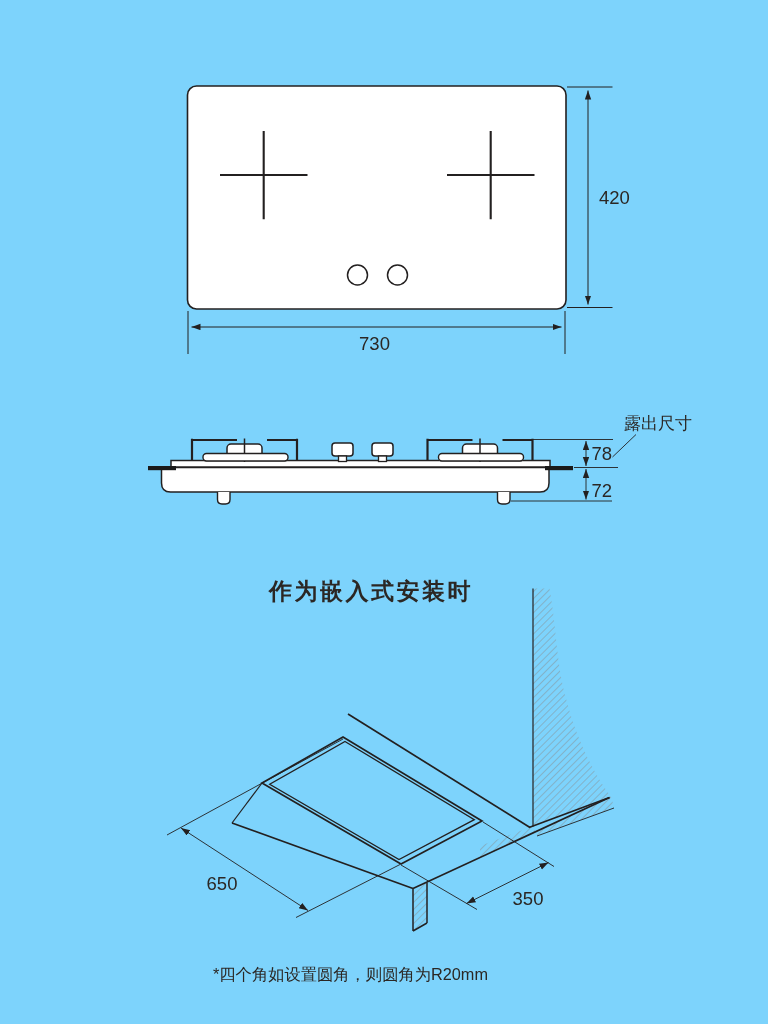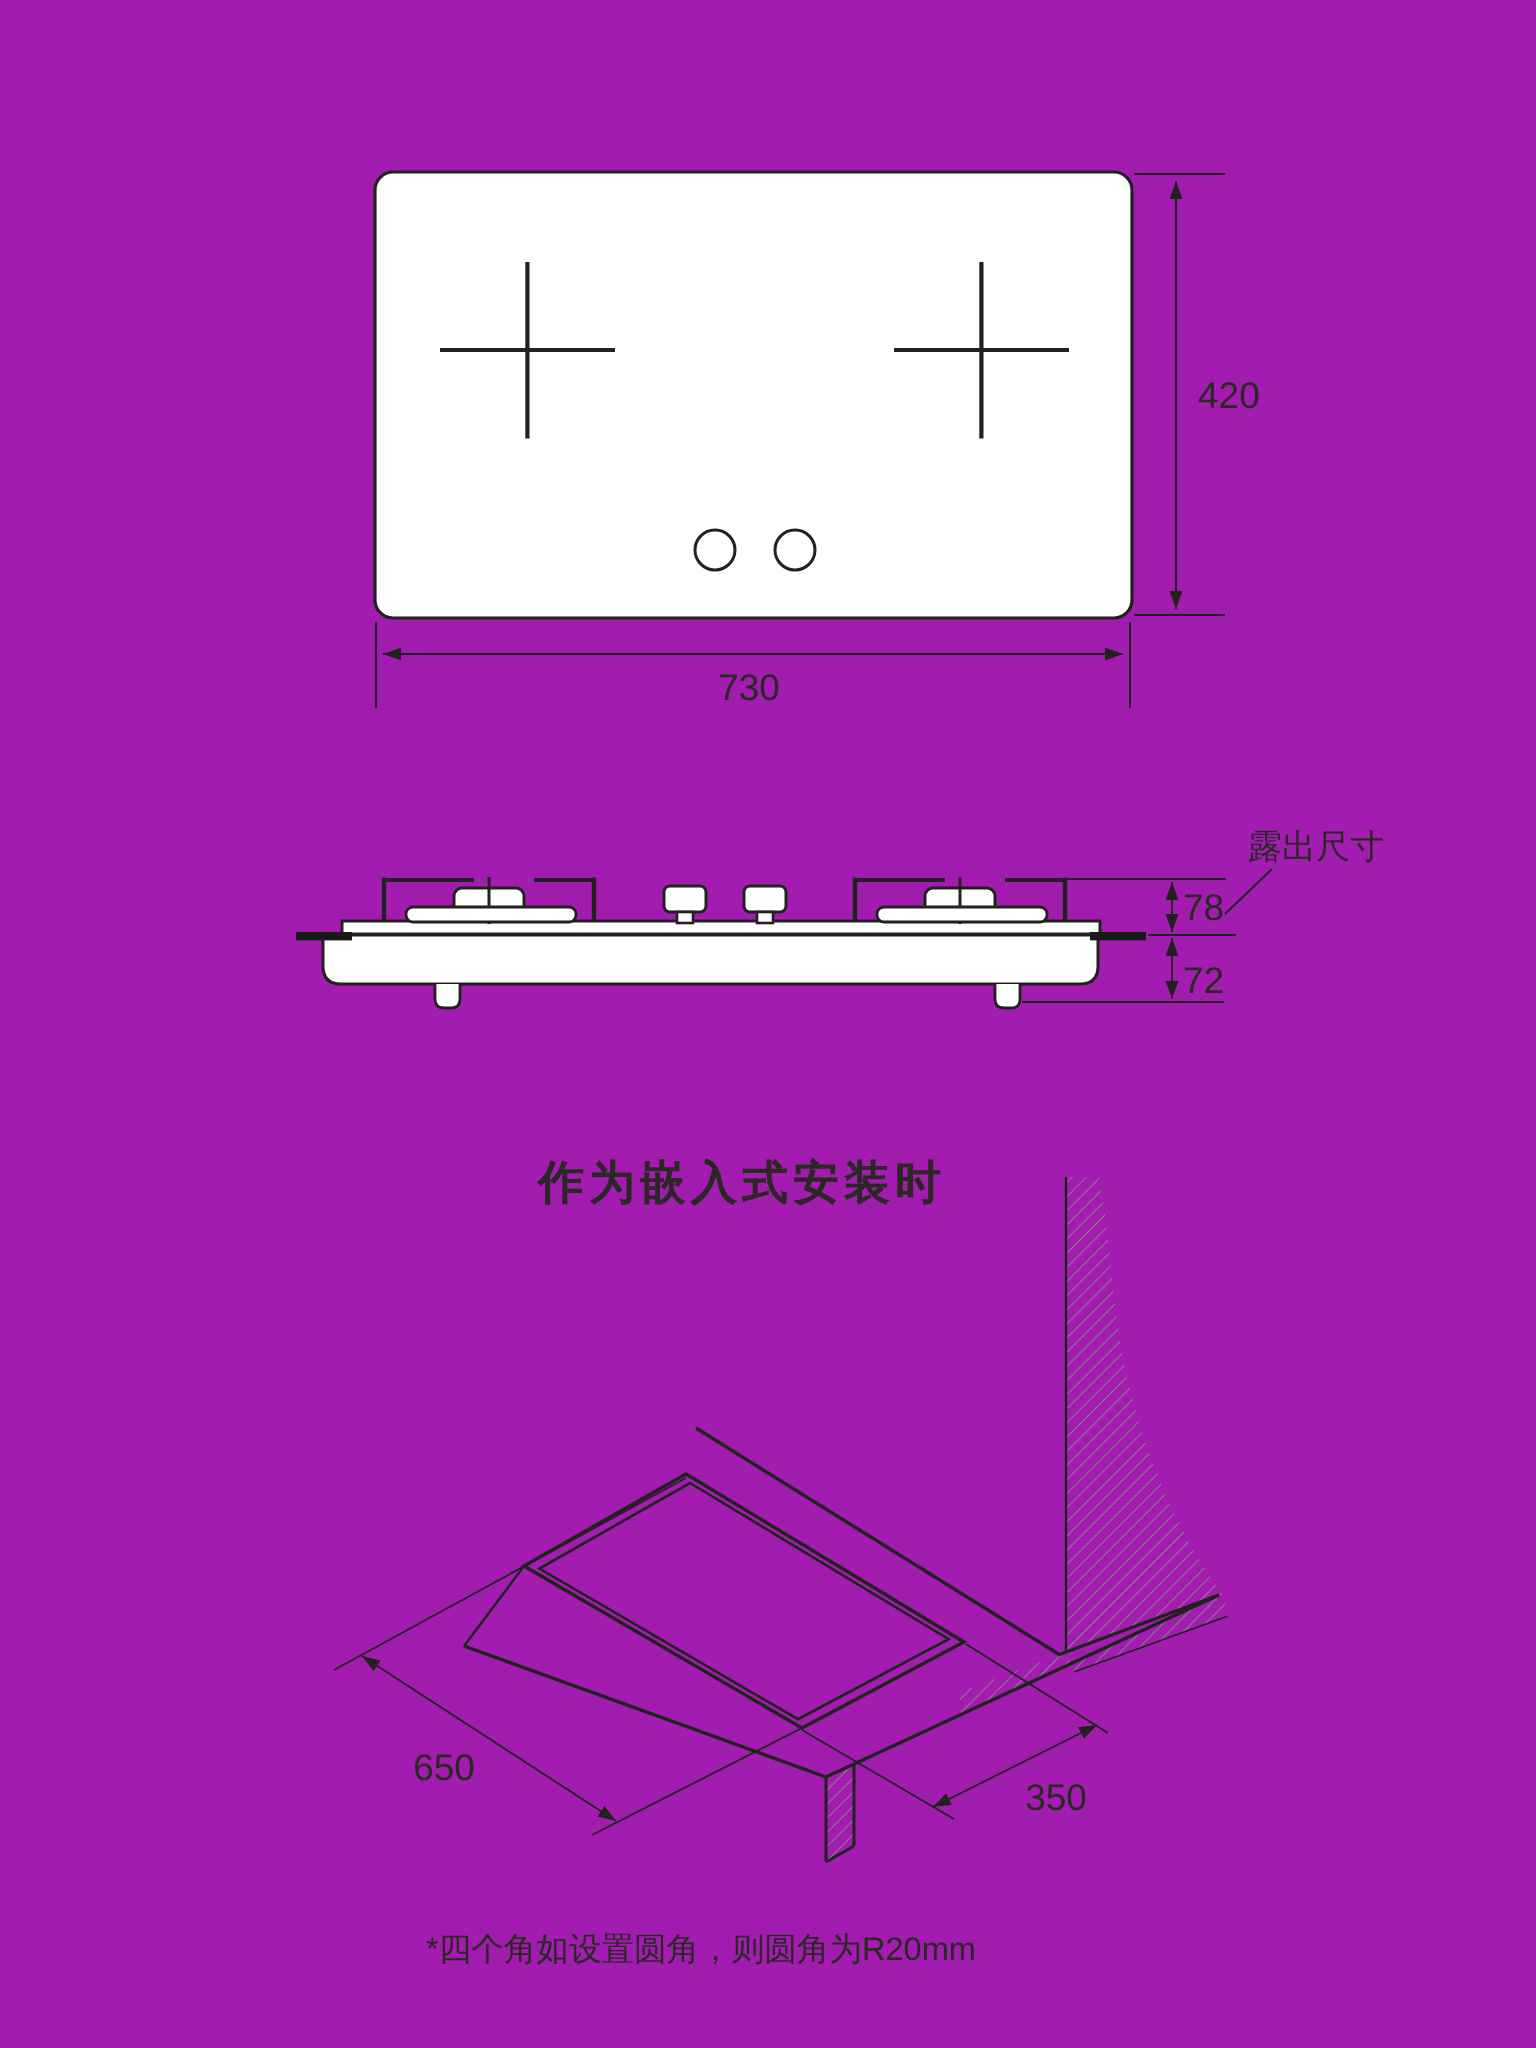--- a/index.html
+++ b/index.html
@@ -1,16 +1,16 @@
 <!DOCTYPE html>
 <html><head>
 <meta charset="utf-8">
 <style>
   html,body{margin:0;padding:0;background:#ffffff;}
-  .canvas{position:relative;width:768px;height:1024px;background:#a21caf;overflow:hidden;
+  .canvas{position:relative;width:768px;height:1024px;background:#7dd3fc;overflow:hidden;
           font-family:"Liberation Sans","DejaVu Sans",sans-serif;}
   svg{position:absolute;left:0;top:0;}
   text{fill:#2b2724;font-family:"Liberation Sans","DejaVu Sans",sans-serif;}
   .dimnum{font-size:18.5px;}
   .cjk{font-size:17px;}
   .titlecjk{font-size:23px;font-weight:bold;letter-spacing:2.5px;}
   .notecjk{font-size:16.3px;}
 </style>
 </head>
 <body>

